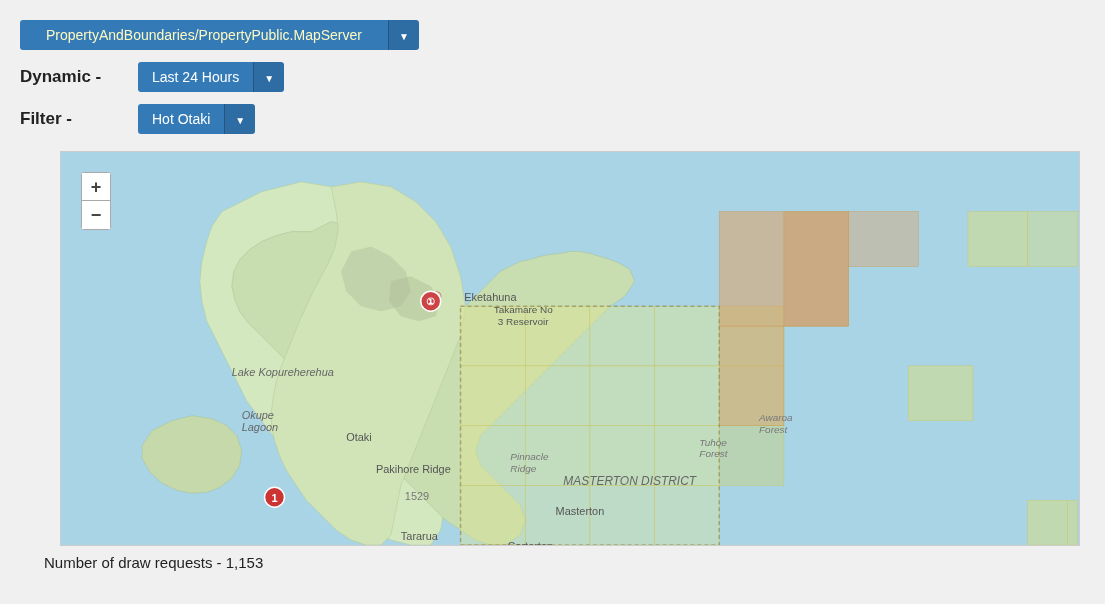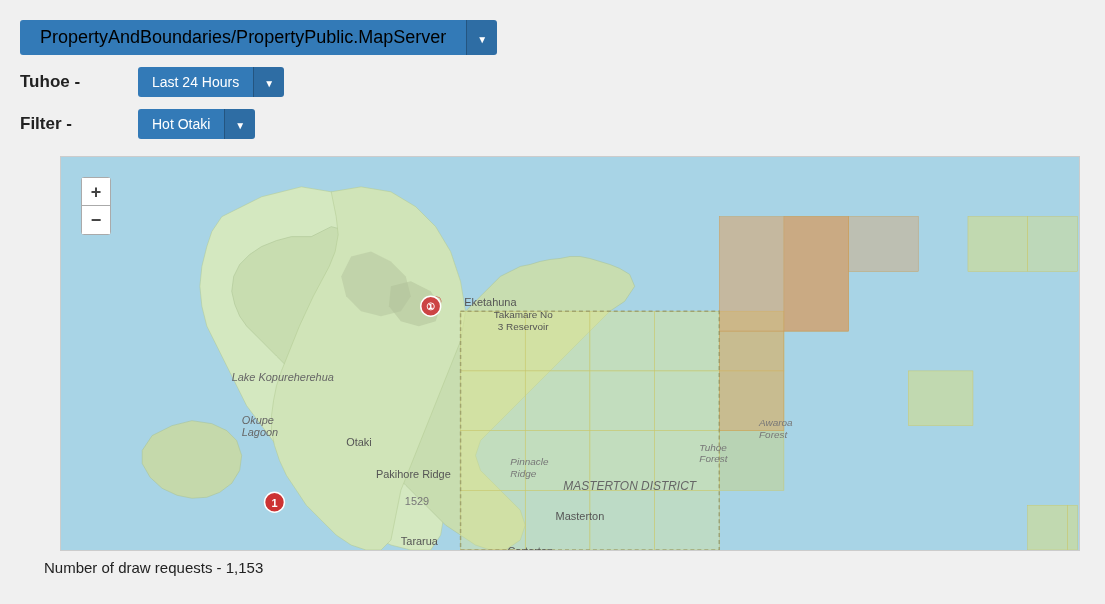--- a/index.html
+++ b/index.html
@@ -24,24 +24,24 @@
       color: #222;
       margin-right: 8px;
       min-width: 110px;
     }
     .btn-group {
       display: flex;
       align-items: stretch;
     }
     .btn-main {
       background: #337ab7;
-      color: #000000;
-      border: none;
-      padding: 7px 20px;
-      font-size: 18px;
+      color: #fef9c3;
+      border: none;
+      padding: 7px 26px;
+      font-size: 14px;
       cursor: pointer;
       border-radius: 3px 0 0 3px;
     }
     .btn-dropdown {
       background: #2e6da4;
       color: #fff;
       border: none;
       padding: 7px 10px;
       font-size: 14px;
       cursor: pointer;
@@ -127,21 +127,21 @@
 <body>
 
 <div class="top-controls">
   <div class="control-row">
     <div class="btn-group">
       <button class="btn-main">PropertyAndBoundaries/PropertyPublic.MapServer</button>
       <button class="btn-dropdown"></button>
     </div>
   </div>
   <div class="control-row">
-    <span class="control-label">Tuhoe -</span>
+    <span class="control-label">Dynamic -</span>
     <div class="btn-group">
       <button class="btn-filter-main">Last 24 Hours</button>
       <button class="btn-filter-dropdown"></button>
     </div>
   </div>
   <div class="control-row">
     <span class="control-label">Filter -</span>
     <div class="btn-group">
       <button class="btn-filter-main">Hot Otaki</button>
       <button class="btn-filter-dropdown"></button>

